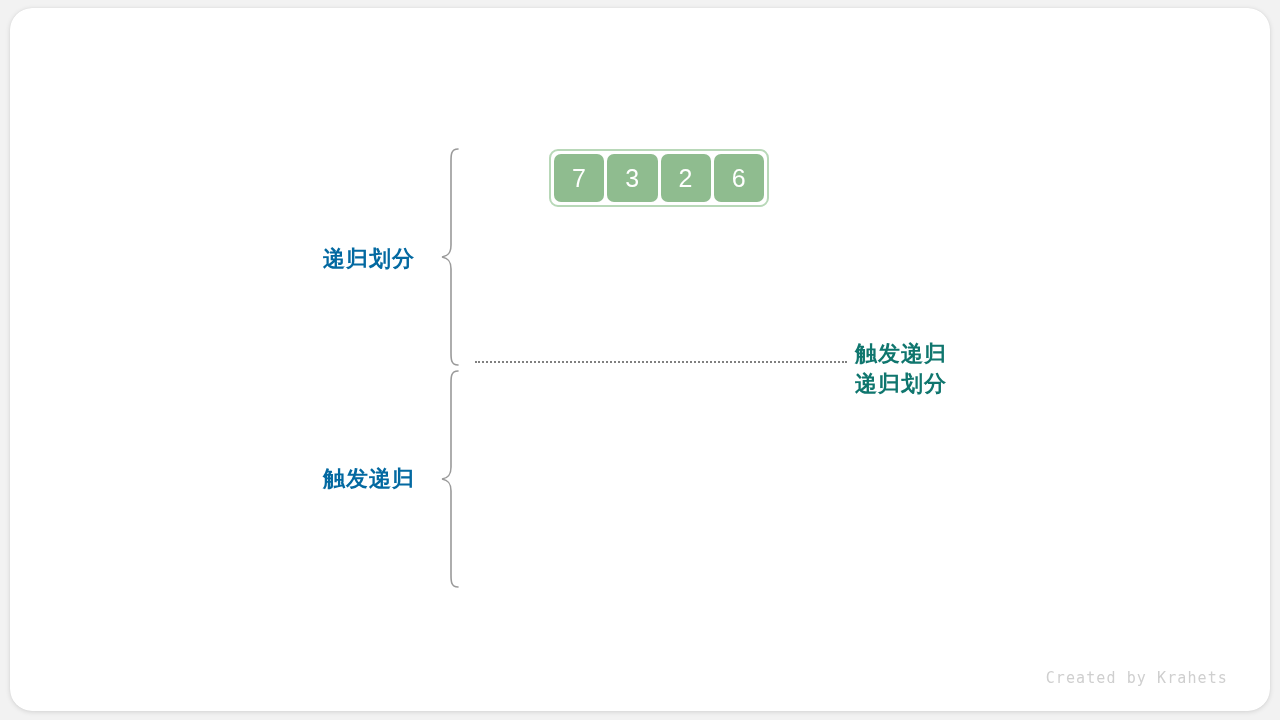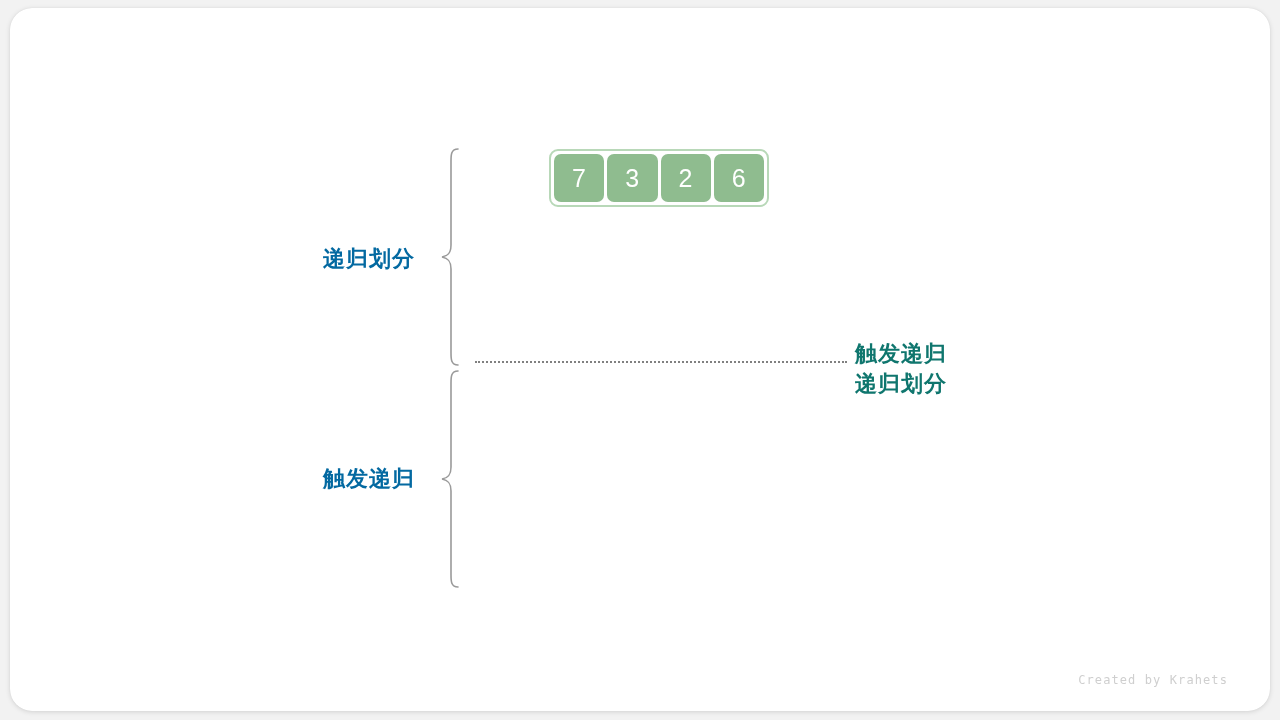--- a/index.html
+++ b/index.html
@@ -104,21 +104,21 @@
     line-height: 30px;
     white-space: nowrap;
   }
 
   
   #credit {
     position: absolute;
     right: 42px;
     bottom: 24px;
     font-family: "DejaVu Sans Mono", "Liberation Mono", monospace;
-    font-size: 12px;
+    font-size: 15px;
     color: #cfcfcf;
     letter-spacing: 1.1px;
     white-space: nowrap;
   }
 </style>
 </head>
 <body>
 
 <div id="canvas">
   <div id="card">

